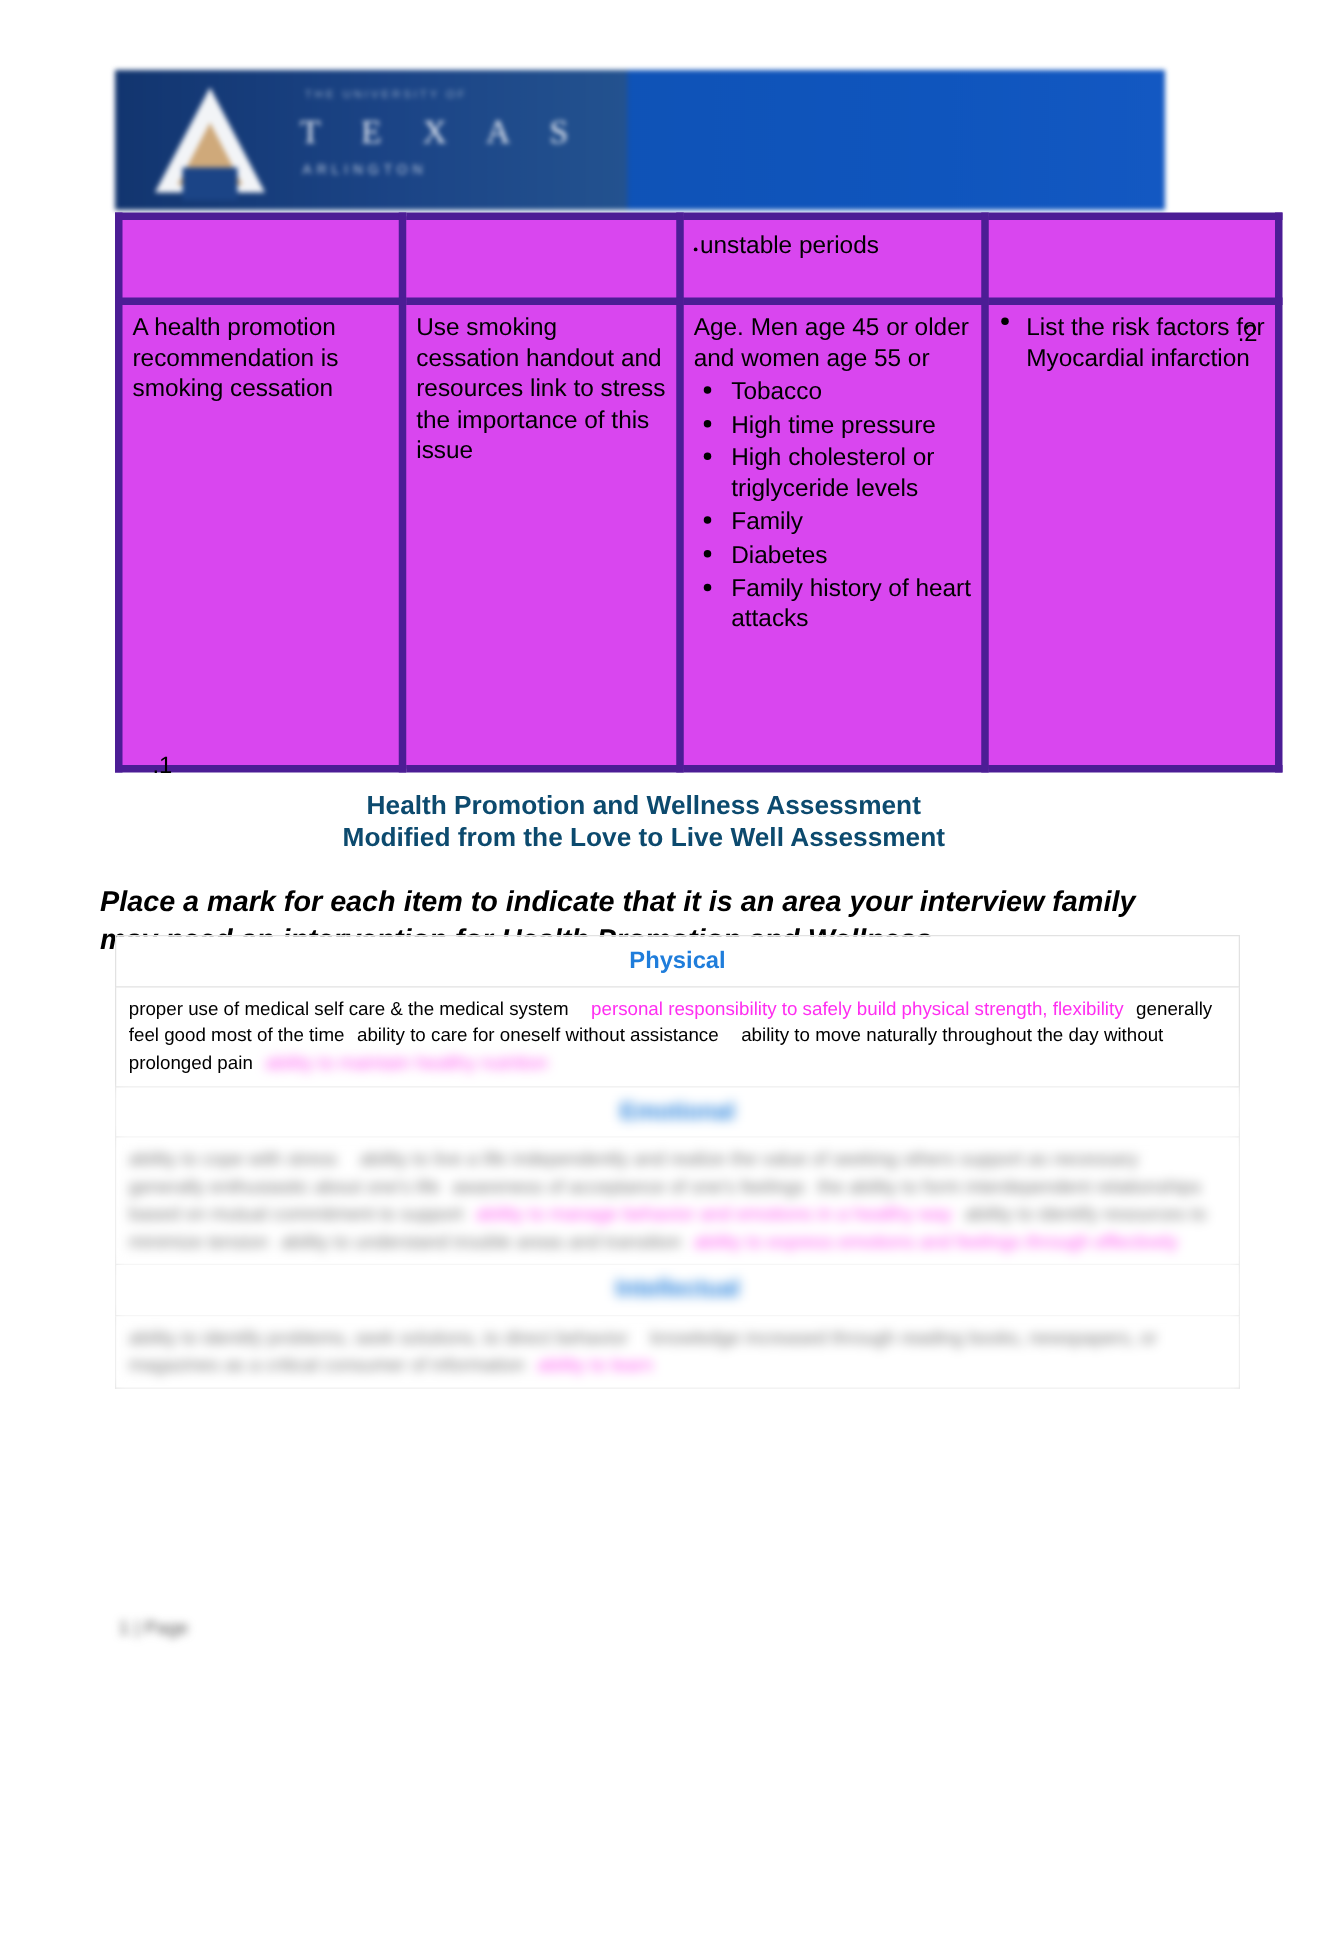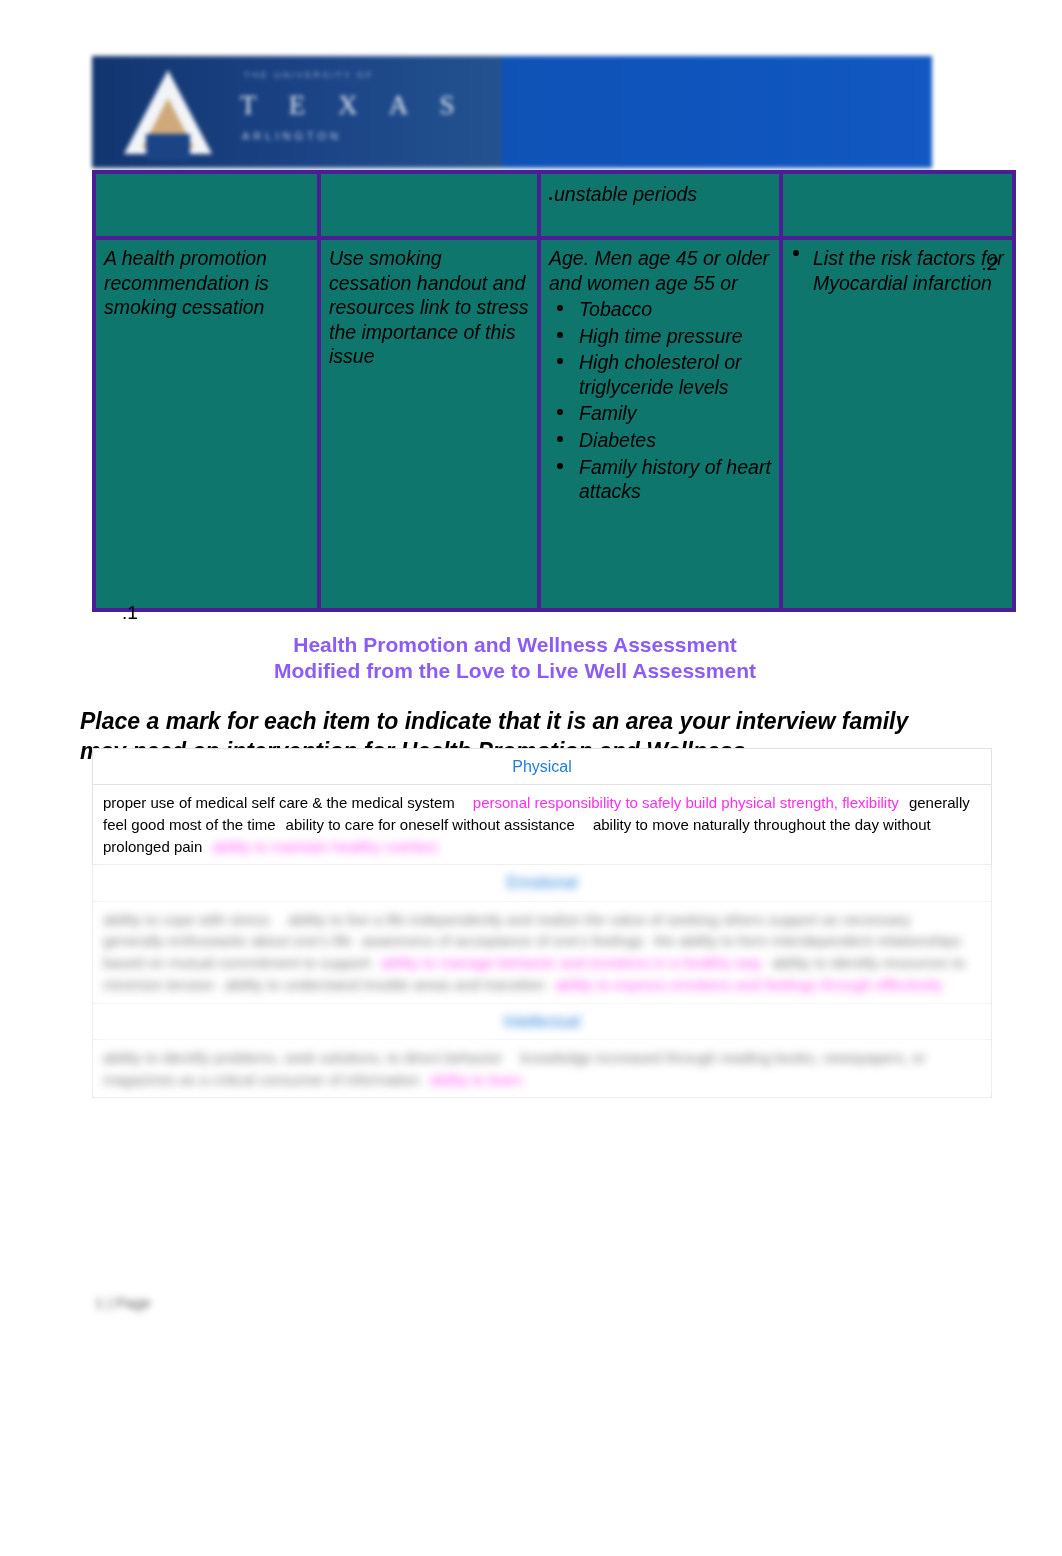--- a/index.html
+++ b/index.html
@@ -97,27 +97,26 @@
   
   .topTable {
     position: absolute;
     left: 92px;
     top: 170px;
     width: 840px;
     border-collapse: collapse;
     table-layout: fixed;
   }
   .topTable td {
-    border: 4px solid #4c1d95;
+    border: 6px solid #4c1d95;
     vertical-align: top;
     padding: 6px 8px 10px 8px;
     font-size: 19.5px;
     line-height: 1.26;
-    background: #0f766e;
-    font-style: italic;
+    background: #d946ef;
   }
   .topTable tr.head td {
     height: 44px;
     padding-top: 8px;
   }
   .topTable tr.body td { height: 352px; }
 
   .col1 { width: 205px; }
   .col2 { width: 200px; }
   .col3 { width: 222px; }
@@ -190,21 +189,21 @@
     top: 602px;
     font-size: 19px;
   }
 
   
   .doc-title {
     position: absolute;
     left: 0; right: 0;
     top: 632px;
     text-align: center;
-    color: #8b5cf6;
+    color: #0c4a6e;
     font-weight: bold;
     font-size: 21px;
     line-height: 1.22;
     padding-right: 32px;
   }
   .doc-title .l2 { display: block; }
 
   .instructions {
     position: absolute;
     left: 80px;
@@ -229,22 +228,22 @@
     border: 1px solid #e2e2e2;
     padding: 7px 10px;
     vertical-align: top;
     background: #ffffff;
     font-size: 15px;
     line-height: 1.45;
   }
   .assess td.sect {
     text-align: center;
     color: #1f7ddb;
-    font-weight: normal;
-    font-size: 16px;
+    font-weight: bold;
+    font-size: 19px;
     padding: 6px 10px;
   }
   .blurHead { filter: blur(4.5px); }
   .hl { color: #ff2ef0; }
   .gap { display: inline-block; width: 18px; }
   .gap-sm { display: inline-block; width: 10px; }
 
   .blurRow {
     filter: blur(4.2px);
     color: #7d7d7d;

